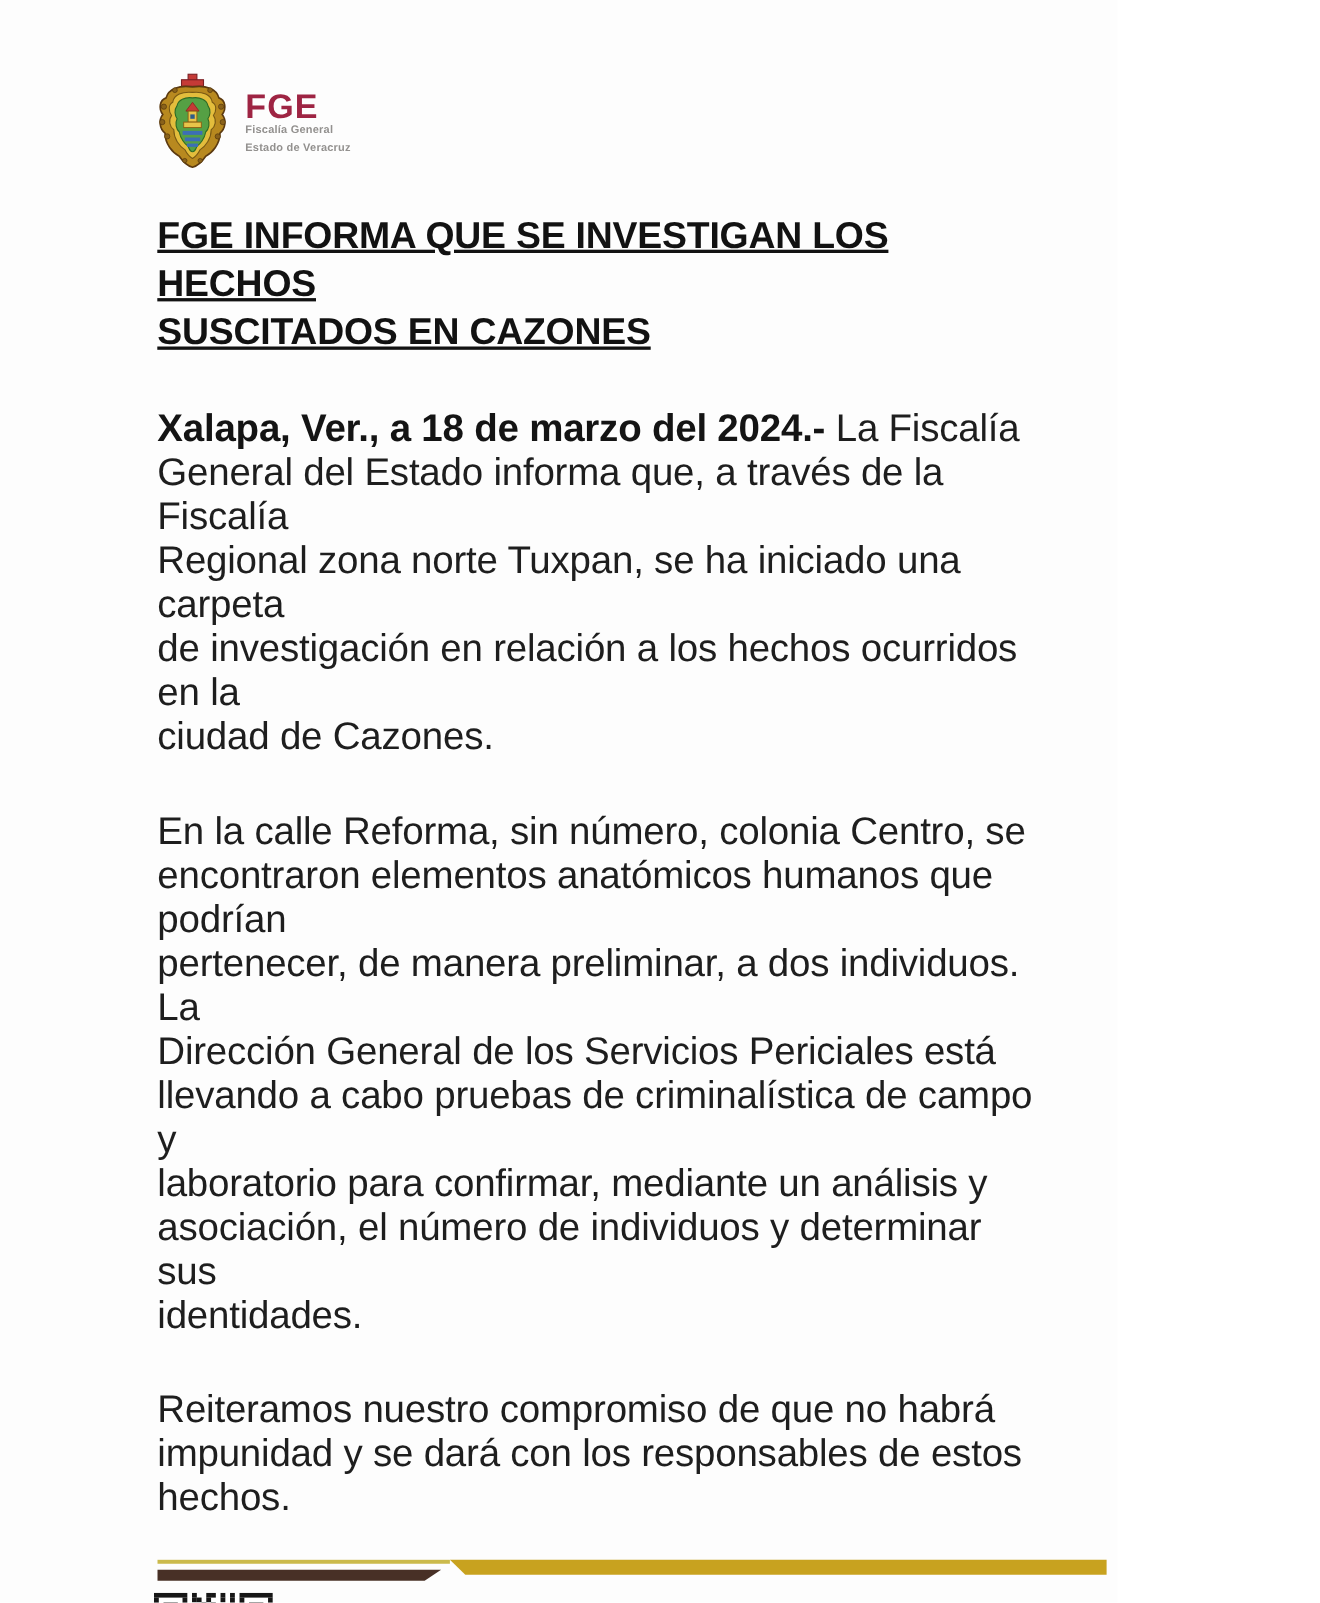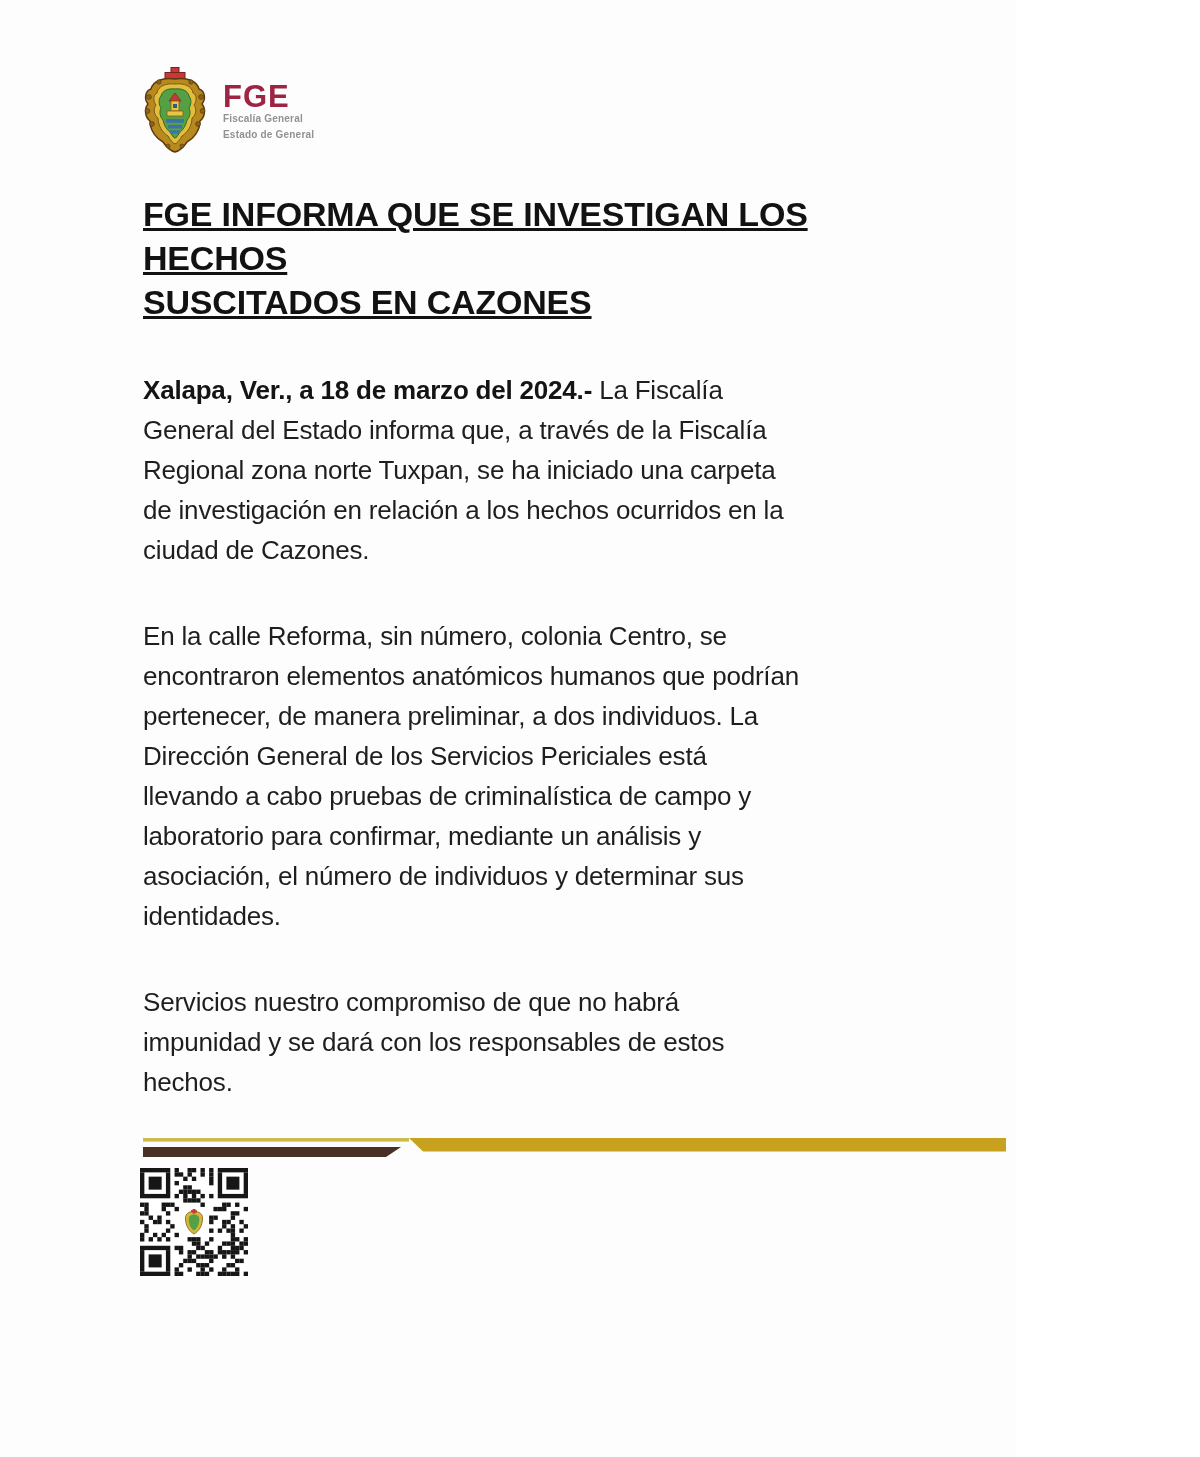--- a/index.html
+++ b/index.html
@@ -27,21 +27,21 @@
     line-height:16px;letter-spacing:.2px;
   }
   .wordmark .org:first-of-type{margin-top:4px;}
   h1.headline{
     margin:36px 0 0;
     font-size:34px;line-height:44px;font-weight:700;
     color:#121212;white-space:pre-line;letter-spacing:-.2px;text-decoration:underline;
   }
   p.body-par{
     margin:46px 0 0;
-    font-size:26px;line-height:40px;font-weight:400;
+    font-size:35px;line-height:40px;font-weight:400;
     color:#1e1e1e;white-space:pre-line;letter-spacing:-.2px;
   }
   p.body-par b{font-weight:700;color:#141414;}
   .divider{margin-top:32px;line-height:0;}
   .qr-wrap{margin-top:8px;margin-left:-3px;line-height:0;}
 </style>
 </head>
 <body>
 
 <div class="page">
@@ -71,21 +71,21 @@
       <rect x="28" y="35" width="8" height="10" fill="#e8c54a" stroke="#8a5a10" stroke-width=".8"></rect>
       <rect x="30" y="38" width="4" height="4" fill="#2e5c8a"></rect>
       <rect x="24" y="45" width="16" height="5" fill="#e8c54a" stroke="#8a5a10" stroke-width=".8"></rect>
       <rect x="23" y="53" width="18" height="3.6" fill="#3c6fb5"></rect>
       <rect x="25" y="59" width="14" height="3.4" fill="#3c6fb5"></rect>
       <rect x="27" y="64.5" width="10" height="3" fill="#3c6fb5"></rect>
     </svg>
     <div class="wordmark">
       <div class="acronym">FGE</div>
       <div class="org">Fiscalía General</div>
-      <div class="org">Estado de General</div>
+      <div class="org">Estado de Veracruz</div>
     </div>
   </header>
 
   <h1 class="headline">FGE INFORMA QUE SE INVESTIGAN LOS HECHOS
 SUSCITADOS EN CAZONES</h1>
 
   <p class="body-par"><b>Xalapa, Ver., a 18 de marzo del 2024.- </b><span>La Fiscalía
 General del Estado informa que, a través de la Fiscalía
 Regional zona norte Tuxpan, se ha iniciado una carpeta
 de investigación en relación a los hechos ocurridos en la
@@ -94,21 +94,21 @@
   <p class="body-par">En la calle Reforma, sin número, colonia Centro, se
 encontraron elementos anatómicos humanos que podrían
 pertenecer, de manera preliminar, a dos individuos. La
 Dirección General de los Servicios Periciales está
 llevando a cabo pruebas de criminalística de campo y
 laboratorio para confirmar, mediante un análisis y
 asociación, el número de individuos y determinar sus
 identidades.</p>
 
 
-  <p class="body-par">Servicios nuestro compromiso de que no habrá
+  <p class="body-par">Reiteramos nuestro compromiso de que no habrá
 impunidad y se dará con los responsables de estos
 hechos.</p>
 
   <div class="divider">
     <svg width="915" height="26" viewBox="0 0 915 26" aria-hidden="true">
       <rect x="0" y="4" width="266" height="3.6" fill="#cbba4c"></rect>
       <polygon points="266,4 863,4 863,17.5 280,17.5" fill="#c8a21f"></polygon>
       <polygon points="0,13 258,13 243,23 0,23" fill="#483026"></polygon>
     </svg>
   </div>

